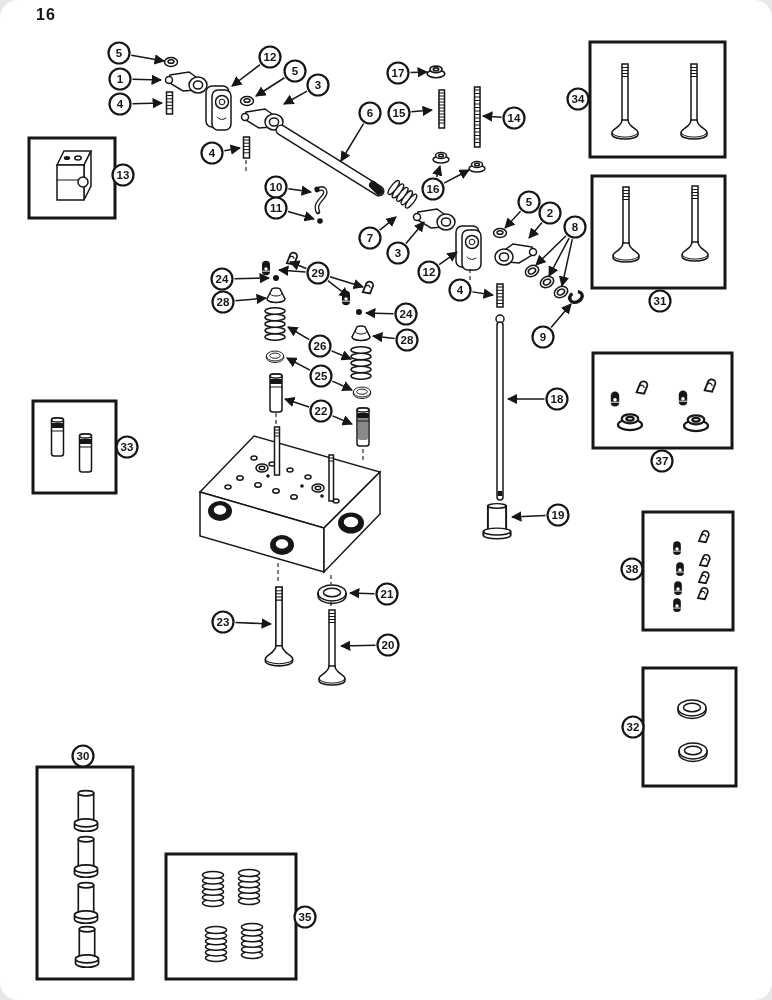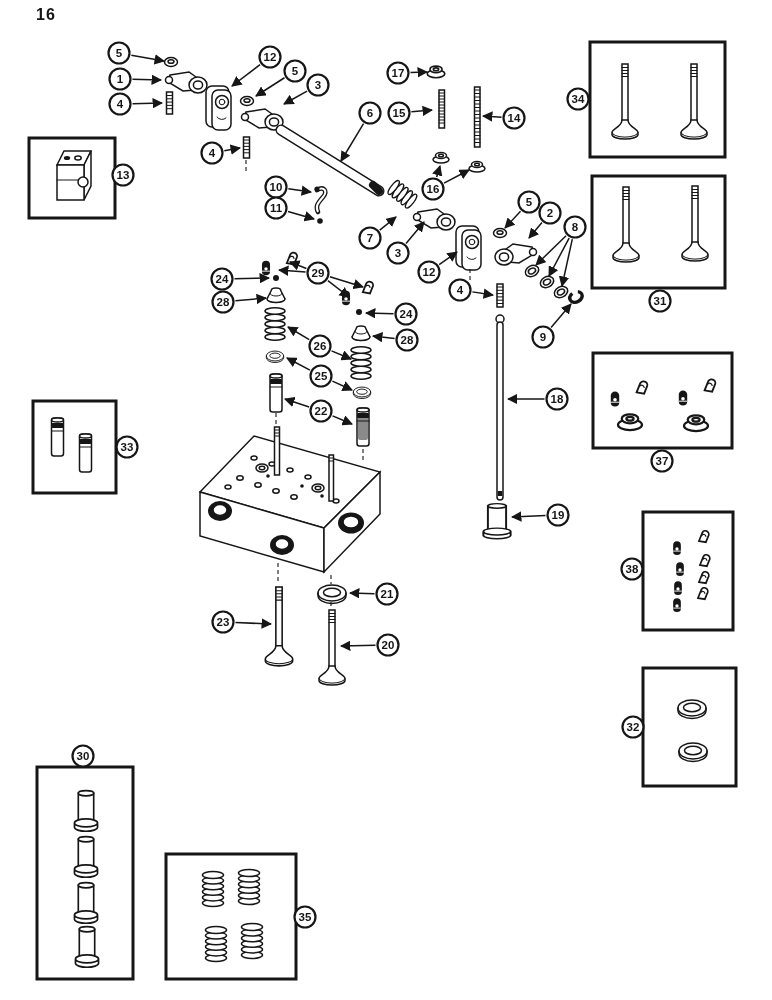--- a/index.html
+++ b/index.html
@@ -1,17 +1,17 @@
 <!DOCTYPE html>
 <html><head>
 <meta charset="utf-8">
 <style>
   html,body{margin:0;padding:0;background:#e8e8e8;}
   #page{position:relative;width:772px;height:1000px;background:#ffffff;overflow:hidden;
-        font-family:"Liberation Sans",sans-serif;}
+        font-family:"Liberation Sans",sans-serif;border-radius:18px;}
   #page-number{position:absolute;left:36px;top:6px;font-size:16px;font-weight:bold;
         letter-spacing:1px;color:#161616;}
   svg{position:absolute;left:0;top:0;}
   .ln{stroke:#161616;stroke-width:1.5;fill:none;stroke-linecap:round;}
   .thin{stroke-width:1;}
   .fw{fill:#ffffff;stroke:#161616;stroke-width:1.5;}
   .fd{fill:#161616;stroke:none;}
   .box{fill:none;stroke:#161616;stroke-width:3;}
   .dash{stroke:#161616;stroke-width:1.1;stroke-dasharray:4 3;fill:none;}
   .shade{fill:#161616;opacity:.5;}

